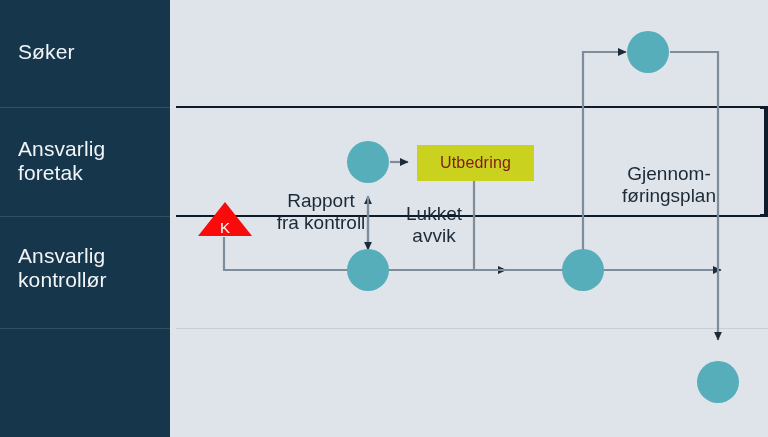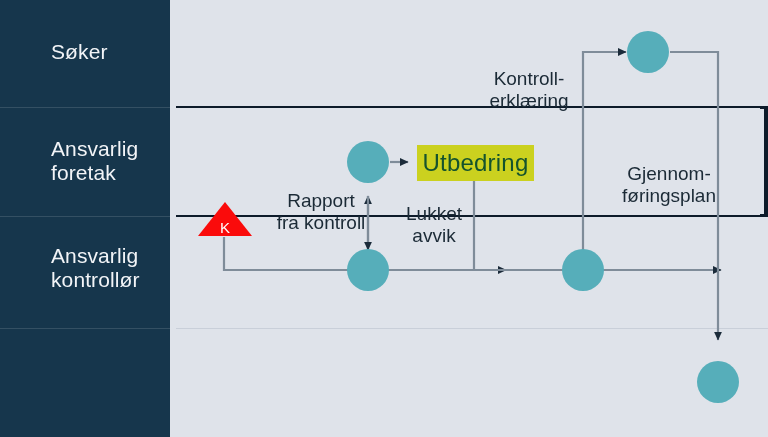--- a/index.html
+++ b/index.html
@@ -24,21 +24,20 @@
   }
   .lane-label {
     position: absolute;
     left: 18px; right: 6px;
     color: #f2f4f7;
     font-size: 21px;
     line-height: 1.12;
     font-weight: 400;
     letter-spacing: .1px;
     white-space: pre-line;
-    margin-left: 33px;
   }
   .lane-sep {
     position: absolute; left: 0; width: 170px;
     height: 1px; background: rgba(255,255,255,.13);
   }
 
   
   #plane {
     position: absolute;
     left: 176px; top: 0;
@@ -64,22 +63,22 @@
     position: absolute;
     width: 42px; height: 42px;
     border-radius: 50%;
     background: #56aeba;
     z-index: 3;
   }
 
   .task-box {
     position: absolute;
     background: #cbd11f;
-    color: #14532d;
-    font-size: 24px;
+    color: #7f1d1d;
+    font-size: 16px;
     display: flex;
     align-items: center;
     justify-content: center;
     z-index: 3;
     letter-spacing: .2px;
   }
 
   
   #k-marker {
     position: absolute;
@@ -186,22 +185,20 @@
 
     <div class="node" style="left:521px; top:361px;"></div>
 
     <div class="task-box" style="left:241px; top:145px; width:117px; height:36px;">Utbedring</div>
 
     <div id="k-marker" style="left:22px; top:202px;">
       <div class="tri"></div>
       <div class="k">K</div>
     </div>
 
-    <div class="flow-label center" style="left:288px; top:68px; width:130px;">Kontroll-
-erklæring</div>
 
     <div class="flow-label center" style="left:90px; top:190px; width:110px;text-align:center;">Rapport
 fra kontroll</div>
 
     <div class="flow-label center" style="left:432px; top:163px; width:122px;">Gjennom-
 føringsplan</div>
 
     <div class="flow-label center" style="left:218px; top:203px; width:80px;">Lukket
 avvik</div>
 

